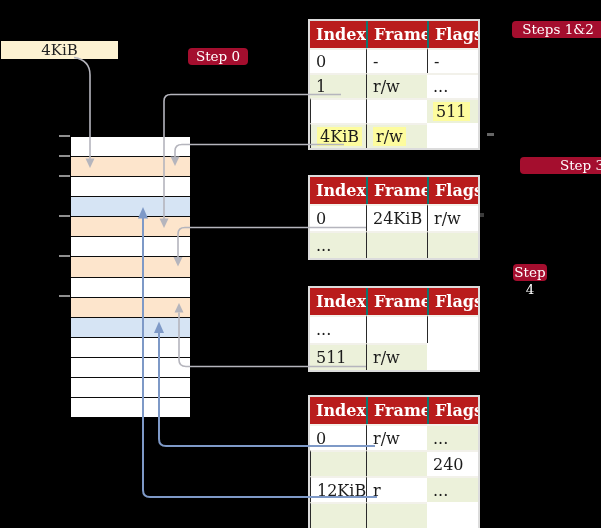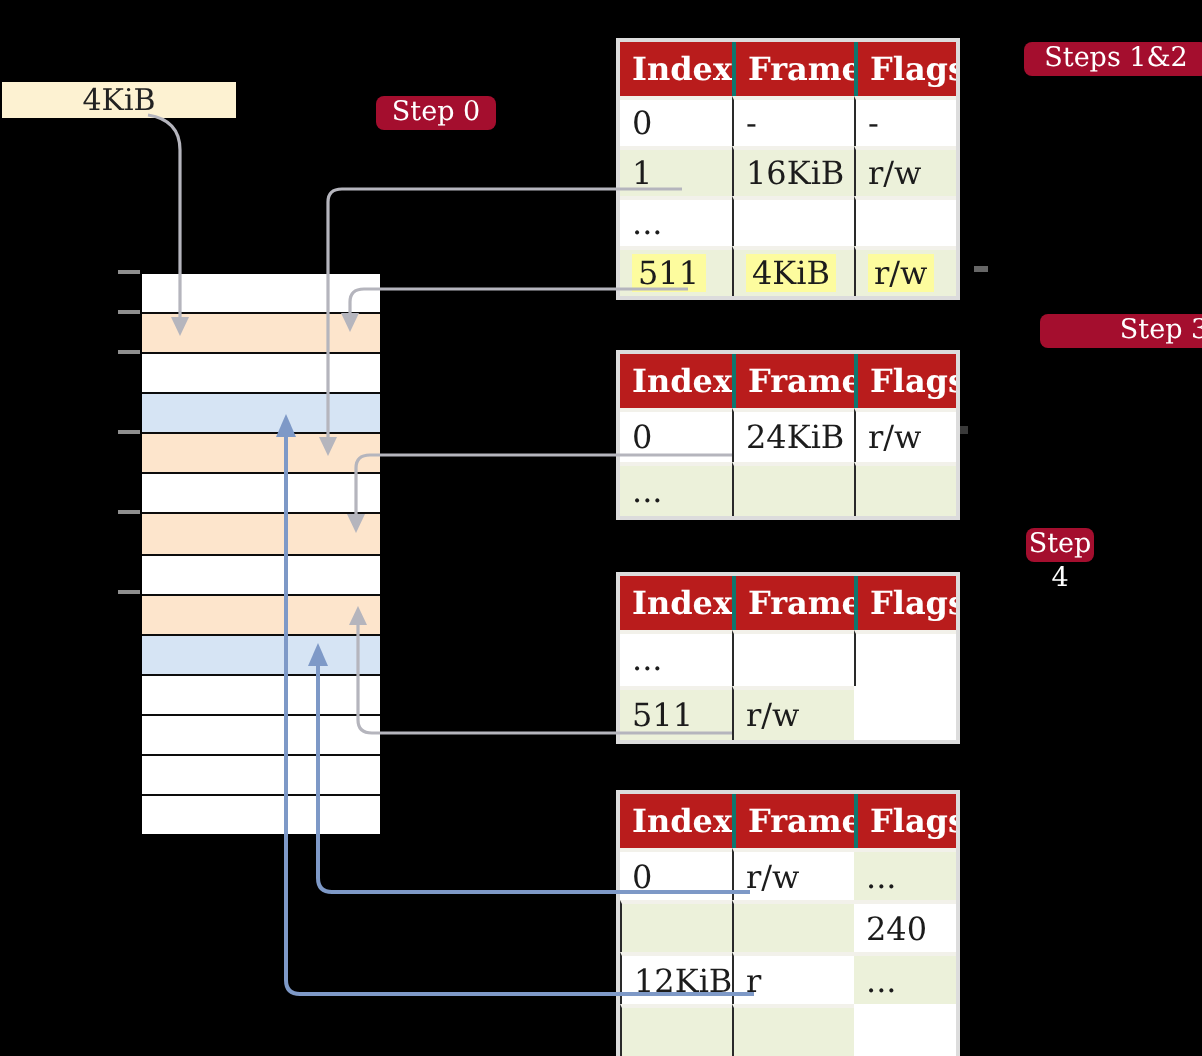--- a/index.html
+++ b/index.html
@@ -95,21 +95,20 @@
   <div class="tick" style="top:295px"></div>
 
   <div class="ptable" id="table1">
     <div class="cell hcell c1">Index</div>
     <div class="cell hcell c2">Frame</div>
     <div class="cell hcell c3">Flags</div>
     <div class="cell bcell c1">0</div>
     <div class="cell bcell c2">-</div>
     <div class="cell bcell c3">-</div>
     <div class="cell bcell c1 row-green">1</div>
-    <div class="cell bcell c2 row-green">16KiB</div>
     <div class="cell bcell c3 row-green">r/w</div>
     <div class="cell bcell c1">...</div>
     <div class="cell bcell c2"></div>
     <div class="cell bcell c3"></div>
     <div class="cell bcell c1 row-green">
         <span class="hl">511</span>
       </div>
     <div class="cell bcell c2 row-green">
         <span class="hl">4KiB</span>
       </div>

